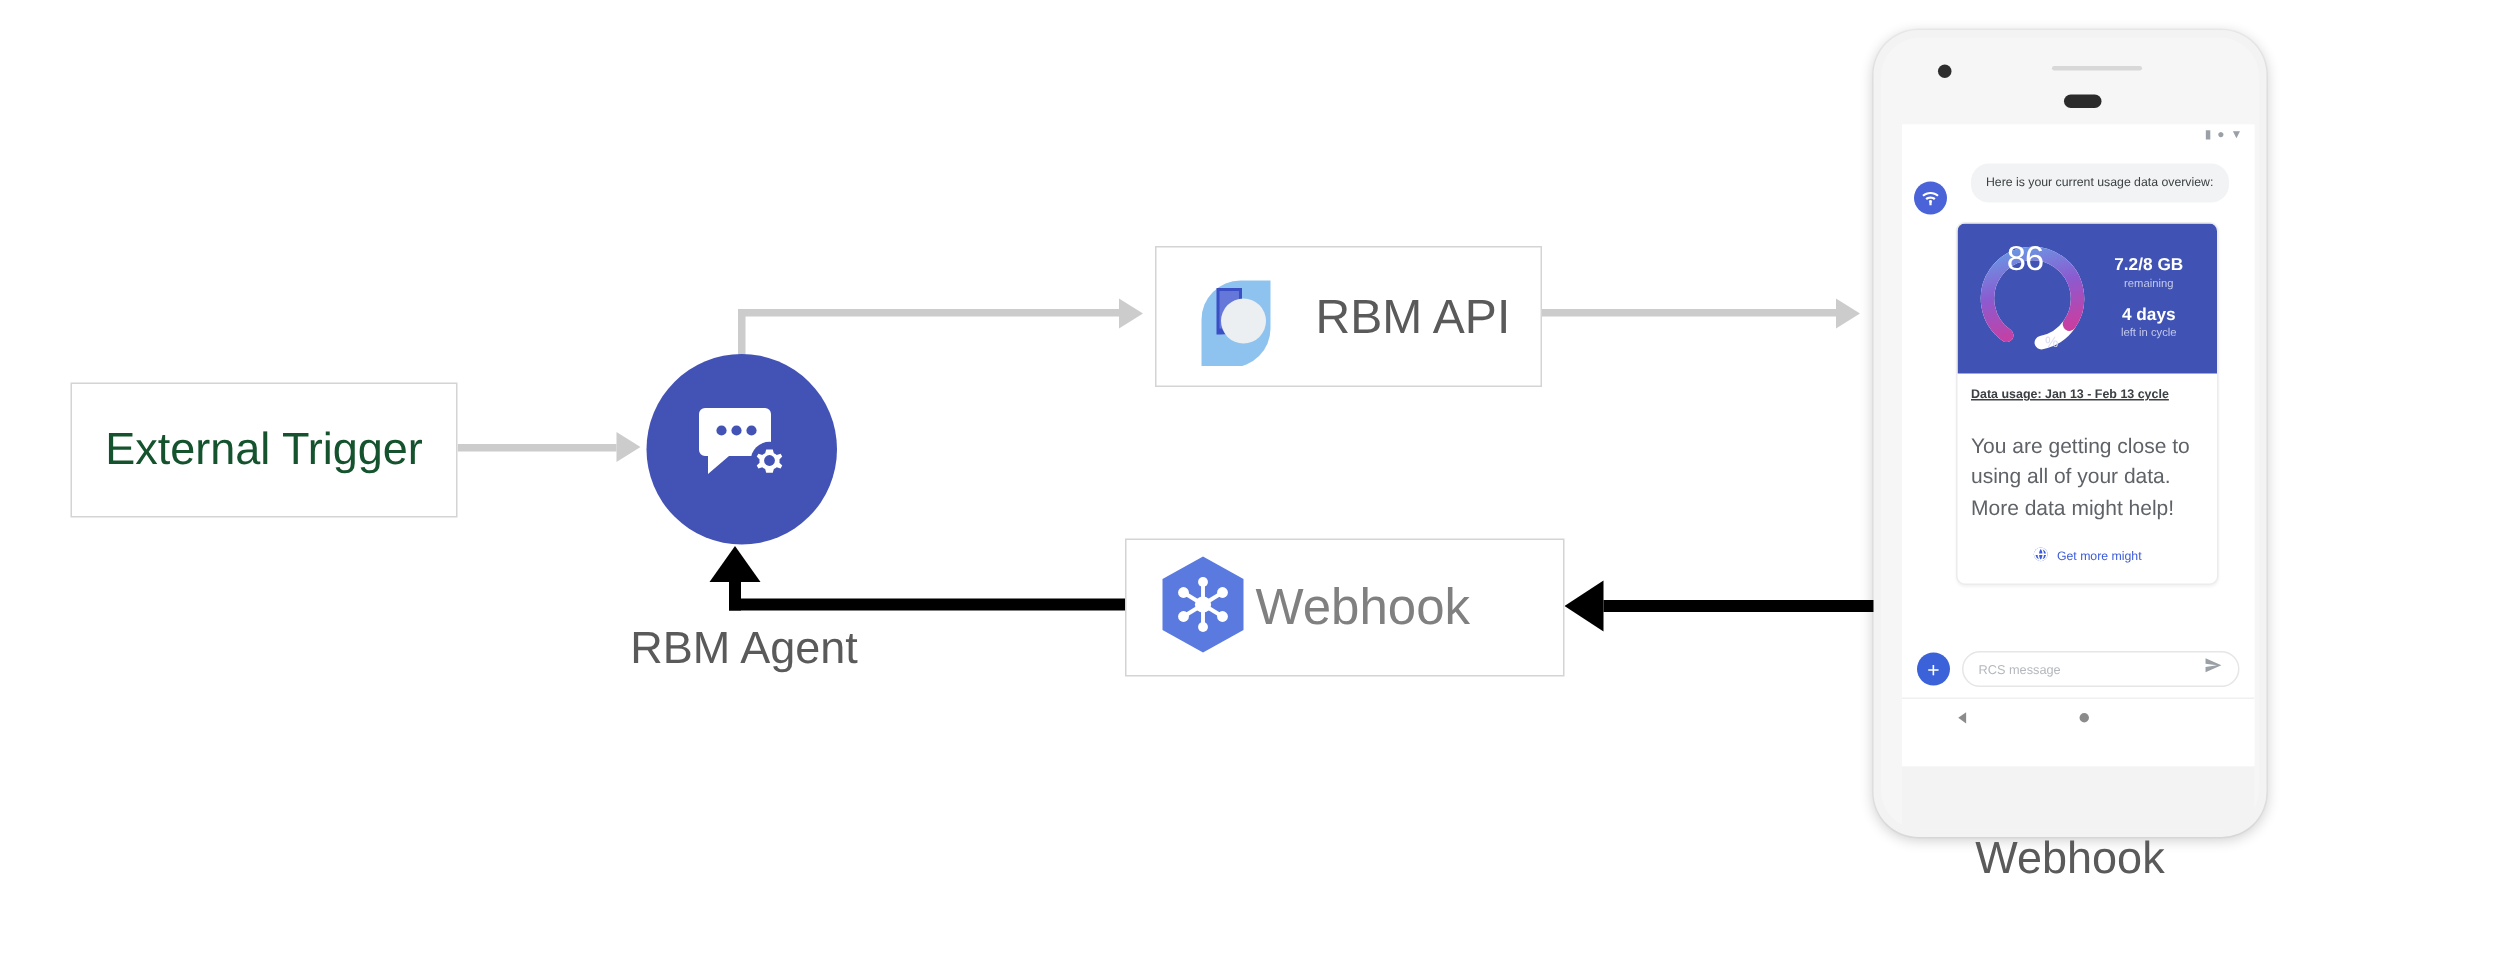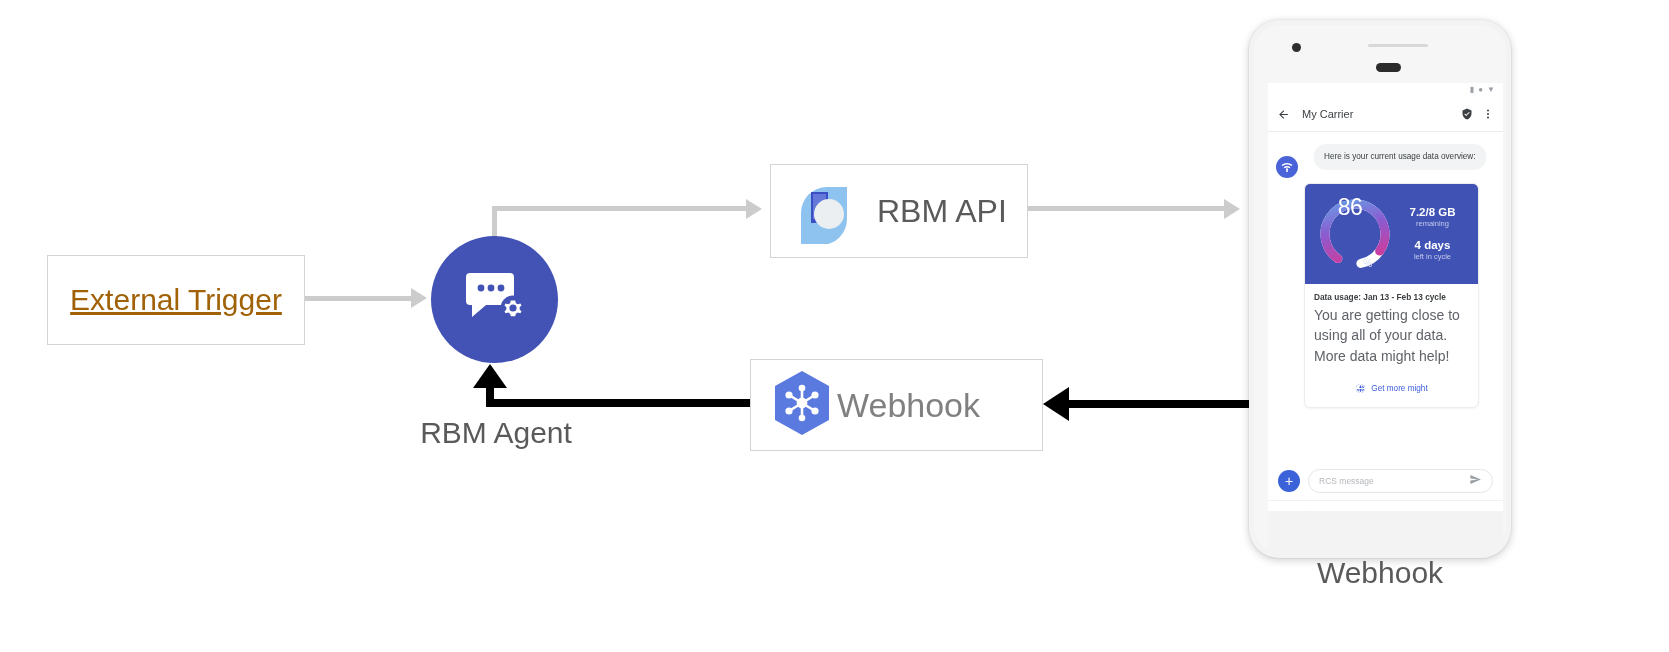--- a/index.html
+++ b/index.html
@@ -37,22 +37,21 @@
   
   #external-trigger {
     left: 47px;
     top: 255px;
     width: 258px;
     height: 90px;
     justify-content: center;
   }
   #external-trigger .dbox-label {
     font-size: 30px;
-    color: #a16207;
-    text-decoration: underline;
+    color: #14532d;
   }
 
   
   #rbm-api-box {
     left: 770px;
     top: 164px;
     width: 258px;
     height: 94px;
     padding-left: 20px;
   }
@@ -331,21 +330,22 @@
     margin-bottom: 10px;
   }
   .stat-small.last { margin-bottom: 0; }
   #card-body {
     padding: 8px 9px 6px 9px;
   }
   #card-title {
     font-size: 8.3px;
     font-weight: 700;
     color: #3c4043;
-    margin-bottom: 3px;
+    margin-bottom: 20px;
+    text-decoration: underline;
   }
   #card-desc {
     font-size: 14px;
     color: #5f6368;
     line-height: 1.45;
   }
   #card-action {
     display: flex;
     align-items: center;
     justify-content: center;
@@ -514,41 +514,20 @@
       <div id="phone-speaker"></div>
 
       <div id="phone-screen">
 
         <div id="status-bar">
           <span class="status-ico">▮</span>
           <span class="status-ico">●</span>
           <span class="status-ico">▼</span>
         </div>
 
-        <div id="app-bar">
-          <span class="appbar-icon">
-            <svg width="13" height="13" viewBox="0 0 24 24">
-              <path d="M20 11H7.8l5.6-5.6L12 4l-8 8 8 8 1.4-1.4L7.8 13H20z" fill="#3c4043"></path>
-            </svg>
-          </span>
-          <span id="app-bar-title">My Carrier</span>
-          <span class="appbar-icon" style="margin-right:9px;">
-            <svg width="12" height="12" viewBox="0 0 24 24">
-              <path d="M12 1 3 5v6c0 5.5 3.8 10.7 9 12 5.2-1.3 9-6.5 9-12V5z" fill="#3c4043"></path>
-              <path d="M10.4 16.2 6.6 12.4l1.4-1.4 2.4 2.4 5.6-5.6 1.4 1.4z" fill="#ffffff"></path>
-            </svg>
-          </span>
-          <span class="appbar-icon">
-            <svg width="12" height="12" viewBox="0 0 24 24">
-              <circle cx="12" cy="5" r="2" fill="#3c4043"></circle>
-              <circle cx="12" cy="12" r="2" fill="#3c4043"></circle>
-              <circle cx="12" cy="19" r="2" fill="#3c4043"></circle>
-            </svg>
-          </span>
-        </div>
 
         <div id="chat-area">
           <div id="message-row">
             <div id="agent-avatar">
               <svg width="14" height="14" viewBox="0 0 24 24">
                 <path d="M12 5c3.6 0 6.9 1.3 9.4 3.5l-1.7 1.9C17.6 8.6 14.9 7.5 12 7.5S6.4 8.6 4.3 10.4L2.6 8.5C5.1 6.3 8.4 5 12 5z" fill="#ffffff"></path>
                 <path d="M12 10.3c2.2 0 4.2.8 5.8 2.1l-1.7 1.9c-1.1-.9-2.6-1.5-4.1-1.5s-3 .6-4.1 1.5l-1.7-1.9c1.6-1.3 3.6-2.1 5.8-2.1z" fill="#ffffff"></path>
                 <path d="M10.7 16.2h2.6v4.2h-2.6z" fill="#ffffff"></path>
                 <circle cx="12" cy="16" r="1.7" fill="#ffffff"></circle>
               </svg>

